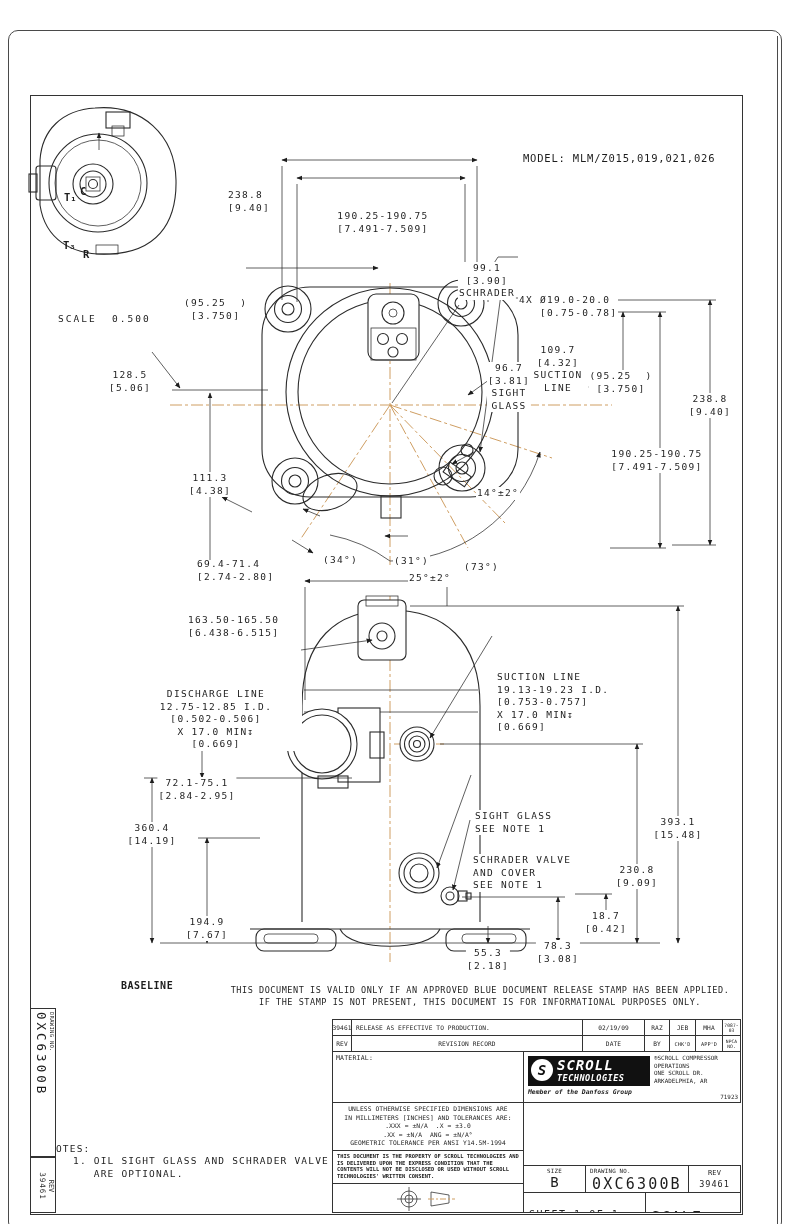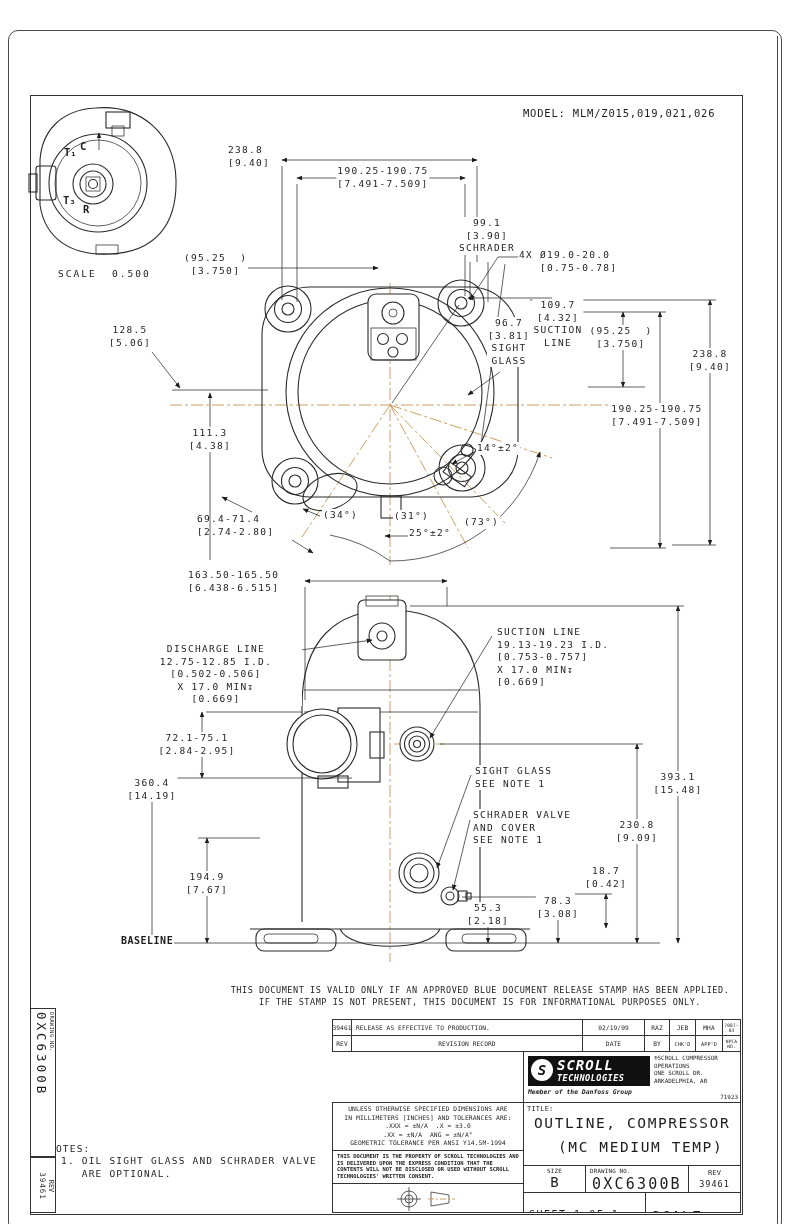--- a/index.html
+++ b/index.html
@@ -4,21 +4,21 @@
 <style>
   html,body{margin:0;padding:0;background:#fff;}
   body{position:relative;width:792px;height:1224px;overflow:hidden;
        font-family:"DejaVu Sans Mono","DejaVu Sans",monospace;color:#1d1d1d;}
   .abs{position:absolute;}
   
   .outer-border{left:8px;top:30px;width:772px;height:1200px;border:1.5px solid #4a4a4a;border-radius:10px;}
   .frame-line2{left:777px;top:36px;width:0;height:1188px;border-left:1px solid #4a4a4a;}
   .inner-frame{left:30px;top:95px;width:711px;height:1118px;border:1px solid #333;}
   
-  .dim{position:absolute;font-size:9.5px;line-height:12.5px;letter-spacing:1.3px;white-space:pre;z-index:5;}
+  .dim{position:absolute;font-size:9.5px;line-height:12.5px;letter-spacing:1.3px;white-space:pre;z-index:5;margin-top:45px;}
   .ctr{transform:translateX(-50%);text-align:center;}
   .bg{background:#fff;padding:0 1px;}
   .rt{text-align:center;}
   .mdl{font-size:10.5px;letter-spacing:0.8px;}
   .dlab{font-weight:bold;font-size:10.5px;letter-spacing:0;}
   .bl{font-weight:bold;font-size:10px;letter-spacing:0.5px;}
   .disc{font-size:8.5px;line-height:11.5px;letter-spacing:0.55px;text-align:center;white-space:pre;z-index:5;}
   .notes-h{font-size:9.5px;letter-spacing:1.2px;}
   .notes-b{font-size:9.5px;letter-spacing:1.2px;line-height:13px;white-space:pre;}
   
@@ -300,21 +300,21 @@
 [2.18]</div>
 <div class="dim ctr bg" style="left:207px;top:871px">194.9
 [7.67]</div>
 <div class="dim bl bg" style="left:120px;top:935px">BASELINE</div>
 
 <div class="abs disc" style="left:170px;top:985px;width:620px">THIS DOCUMENT IS VALID ONLY IF AN APPROVED BLUE DOCUMENT RELEASE STAMP HAS BEEN APPLIED.
 IF THE STAMP IS NOT PRESENT, THIS DOCUMENT IS FOR INFORMATIONAL PURPOSES ONLY.</div>
 
 <div class="abs" style="left:49px;top:1143px;z-index:6">
   <div class="notes-h">NOTES:</div>
-  <div class="notes-b" style="margin-left:12px">1. OIL SIGHT GLASS AND SCHRADER VALVE
+  <div class="notes-b" style="margin-left:24px">1. OIL SIGHT GLASS AND SCHRADER VALVE
    ARE OPTIONAL.</div>
 </div>
 
 <div class="abs vwrap" style="left:30px;top:1008px;width:26px;height:149px">
   <div class="vin" style="width:149px">
     <div style="position:absolute;left:3px;top:0;font-size:5.5px;letter-spacing:0.3px">DRAWING NO.</div>
     <div style="position:absolute;left:3px;top:6px;font-size:12.5px;letter-spacing:3px">0XC6300B</div>
   </div>
 </div>
 <div class="abs vwrap" style="left:30px;top:1157px;width:26px;height:56px">
@@ -335,20 +335,23 @@
   <div class="cell rev-row cc" style="left:390px;top:0;width:19px;height:17px;font-size:4.6px">7087-03</div>
 
   <div class="cell rev-row cc" style="left:0;top:16px;width:20px;height:17px">REV</div>
   <div class="cell rev-row cc" style="left:19px;top:16px;width:232px;height:17px">REVISION RECORD</div>
   <div class="cell rev-row cc" style="left:250px;top:16px;width:63px;height:17px">DATE</div>
   <div class="cell rev-row cc" style="left:312px;top:16px;width:26px;height:17px">BY</div>
   <div class="cell rev-row cc" style="left:337px;top:16px;width:27px;height:17px;font-size:5.2px">CHK'D</div>
   <div class="cell rev-row cc" style="left:363px;top:16px;width:28px;height:17px;font-size:5.2px">APP'D</div>
   <div class="cell rev-row cc" style="left:390px;top:16px;width:19px;height:17px;font-size:4.6px">NPCA NO.</div>
 
+  <div class="cell" style="left:0;top:32px;width:192px;height:52px">
+    <div class="c-txt" style="position:absolute;left:3px;top:2px;font-size:6.5px">MATERIAL:</div>
+  </div>
   <div class="cell" style="left:191px;top:32px;width:218px;height:52px">
     <div class="logo-box" style="left:4px;top:4px;width:122px;height:30px">
       <div style="position:absolute;left:3px;top:3px;width:22px;height:22px;border-radius:50%;background:#fff;color:#111;font-weight:bold;font-size:14px;text-align:center;line-height:22px">S</div>
       <div style="position:absolute;left:29px;top:1px;font-weight:bold;font-size:14px;letter-spacing:1px">SCROLL</div>
       <div style="position:absolute;left:29px;top:17px;font-weight:bold;font-size:8.5px;letter-spacing:0.5px">TECHNOLOGIES</div>
     </div>
     <div class="member" style="left:4px;top:36px">Member of the Danfoss Group</div>
     <div class="addr" style="left:130px;top:3px">®SCROLL COMPRESSOR
 OPERATIONS
 ONE SCROLL DR.
@@ -372,25 +375,20 @@
     <svg width="70" height="26" viewBox="0 0 70 26" style="position:absolute;left:62px;top:2px">
       <circle cx="14" cy="13" r="8" class="th"></circle>
         <circle cx="14" cy="13" r="4" class="th"></circle>
       <line x1="2" y1="13" x2="26" y2="13" class="th"></line>
         <line x1="14" y1="1" x2="14" y2="25" class="th"></line>
       <path d="M36,6 L54,9 L54,17 L36,20 Z" class="th"></path>
       <line x1="33" y1="13" x2="60" y2="13" class="cl" style="stroke-dasharray:6 2 2 2"></line>
     </svg>
   </div>
 
-  <div class="cell" style="left:191px;top:83px;width:218px;height:64px">
-    <div class="c-txt" style="position:absolute;left:3px;top:2px;font-size:7px">TITLE:</div>
-    <div class="ttl1" style="position:absolute;left:10px;top:12px">OUTLINE, COMPRESSOR</div>
-    <div class="ttl1" style="position:absolute;left:34px;top:36px">(MC MEDIUM TEMP)</div>
-  </div>
 
   <div class="cell" style="left:191px;top:146px;width:63px;height:28px">
     <div class="lbl6" style="left:50%;transform:translateX(-50%);top:2px">SIZE</div>
     <div style="position:absolute;left:50%;transform:translateX(-50%);top:8px;font-size:14px">B</div>
   </div>
   <div class="cell" style="left:253px;top:146px;width:104px;height:28px">
     <div class="lbl6" style="left:4px;top:2px">DRAWING NO.</div>
     <div class="dwgno" style="position:absolute;left:6px;top:9px">0XC6300B</div>
   </div>
   <div class="cell" style="left:356px;top:146px;width:53px;height:28px">

